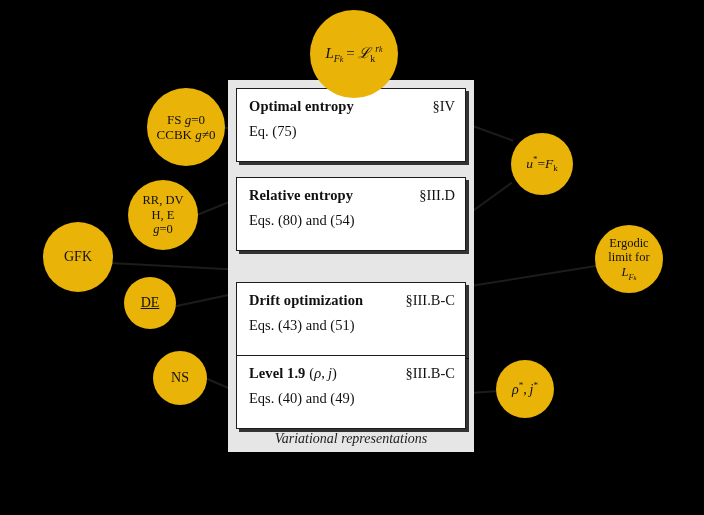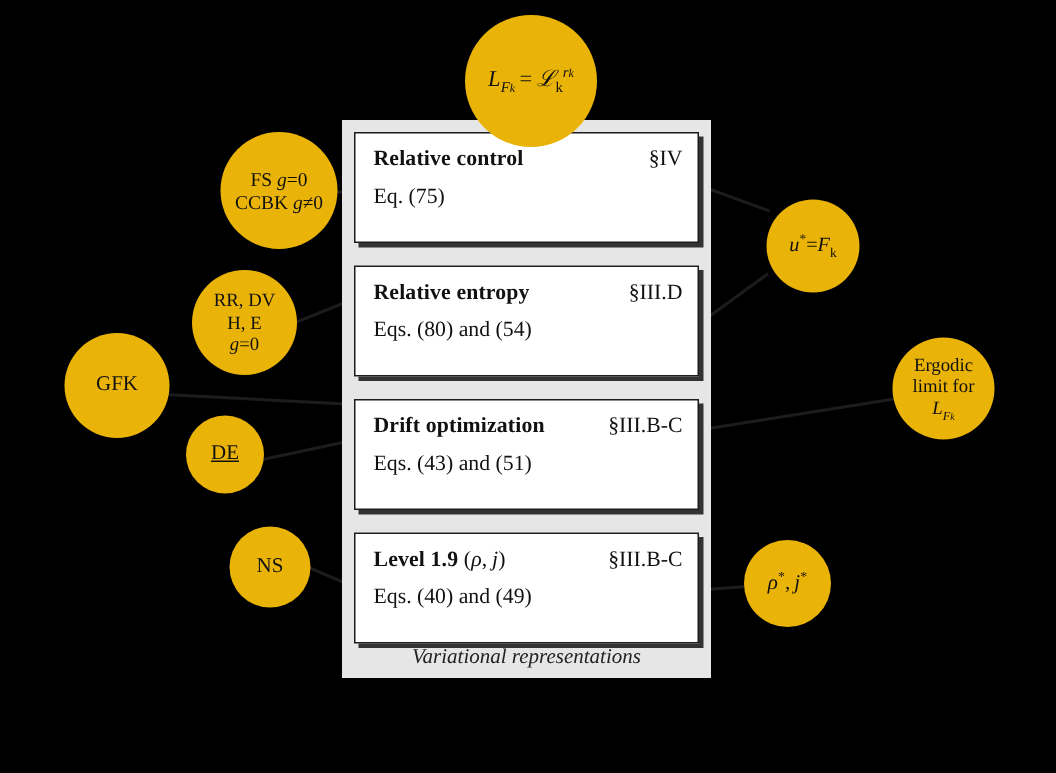--- a/index.html
+++ b/index.html
@@ -121,35 +121,35 @@
   <div class="conn" style="left:470px; top:212px; width:52px; height:2px; transform:rotate(-36deg);"></div>
 
   <div class="conn" style="left:470px; top:285px; width:132px; height:2px; transform:rotate(-9deg);"></div>
 
   <div class="conn" style="left:470px; top:392px; width:42px; height:2px; transform:rotate(-4deg);"></div>
 
   <div class="panel" style="left:228px; top:80px; width:246px; height:372px;">
 
     <div class="vbox" style="left:8px; top:8px; width:230px; height:74px;">
       <div class="vbox-head">
-        <span class="vbox-title">Relative control</span>
+        <span class="vbox-title">Optimal entropy</span>
         <span class="vbox-sect">§IV</span>
       </div>
       <div class="vbox-eq">Eq. (75)</div>
     </div>
 
     <div class="vbox" style="left:8px; top:97px; width:230px; height:74px;">
       <div class="vbox-head">
         <span class="vbox-title">Relative entropy</span>
         <span class="vbox-sect">§III.D</span>
       </div>
       <div class="vbox-eq">Eqs. (80) and (54)</div>
     </div>
 
-    <div class="vbox" style="left:8px; top:186px; width:230px; height:74px;">
+    <div class="vbox" style="left:8px; top:202px; width:230px; height:74px;">
       <div class="vbox-head">
         <span class="vbox-title">Drift optimization</span>
         <span class="vbox-sect">§III.B-C</span>
       </div>
       <div class="vbox-eq">Eqs. (43) and (51)</div>
     </div>
 
     <div class="vbox" style="left:8px; top:275px; width:230px; height:74px;">
       <div class="vbox-head">
         <span class="vbox-title">

